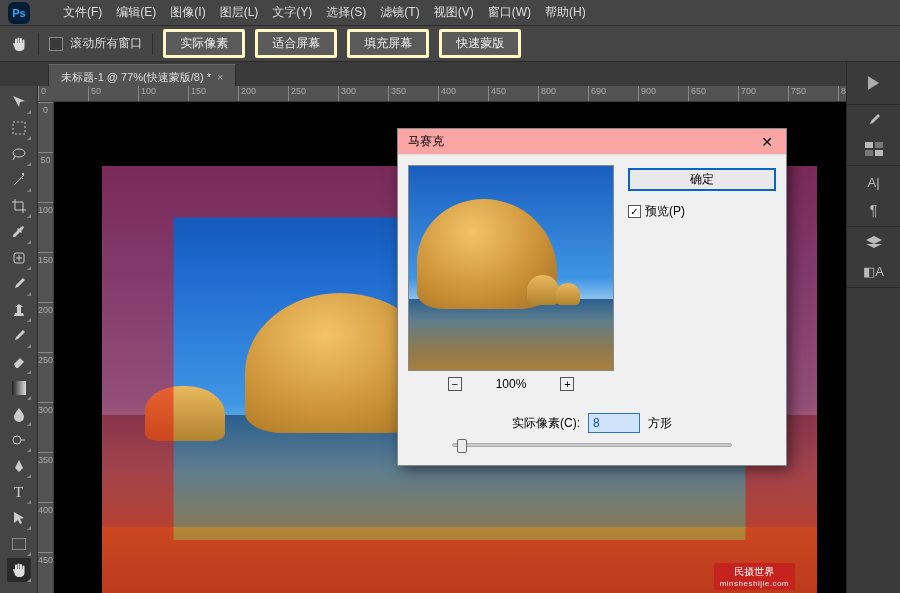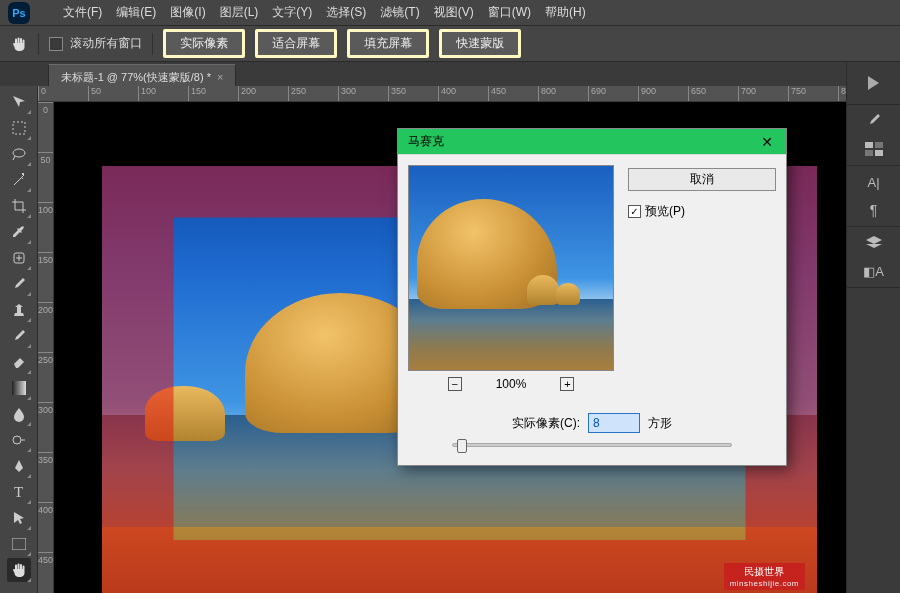--- a/index.html
+++ b/index.html
@@ -47,26 +47,26 @@
 .mask { position:absolute; inset:0; background:rgba(230,10,10,0.5); }
 
 .scene { position:absolute; inset:0; overflow:hidden;}
 .sky { position:absolute; inset:0; background:linear-gradient(#0d4aa8 0%, #1f6bd0 25%, #3f95e4 55%, #97cfeb 68%, #d6ecf6 70%);}
 .sea { position:absolute; left:0; right:0; bottom:0; height:42%; background:linear-gradient(#2a5f8f, #5e7d8e 30%, #8f7a4e 70%, #a87e3e);}
 .beach { position:absolute; left:0; right:0; bottom:0; height:16%; background:linear-gradient(#b48638, #8d6a2e);}
 .rock1 { position:absolute; left:20%; bottom:38%; width:200px; height:140px; background:radial-gradient(ellipse at 40% 30%, #f2c36a, #c98f34 60%, #9d6e25); border-radius:50% 55% 30% 20% / 60% 70% 20% 15%;}
 .rock2 { position:absolute; left:6%; bottom:36%; width:80px; height:55px; background:linear-gradient(#e8b95d,#b2832f); border-radius:45% 50% 15% 15%;}
 .rock3 { position:absolute; left:54%; bottom:40%; width:45px; height:40px; background:linear-gradient(#e8b95d,#b2832f); border-radius:50% 50% 20% 20%;}
 .rock4 { position:absolute; left:62%; bottom:40%; width:35px; height:30px; background:linear-gradient(#e8b95d,#b2832f); border-radius:50% 50% 20% 20%;}
-.watermark { position:absolute; right:12px; bottom:6px; color:#fff; font-size:10px; background:rgba(200,30,30,0.85); padding:2px 6px; text-align:center;}
+.watermark { position:absolute; right:22px; bottom:6px; color:#fff; font-size:10px; background:rgba(200,30,30,0.85); padding:2px 6px; text-align:center;}
 .watermark .sub{font-size:8px;color:#eee;letter-spacing:0.5px;display:block;}
 
 
 .dialog { position:absolute; left:397px; top:128px; width:390px; background:#f0f0f0; border:1px solid #888; box-shadow:4px 4px 14px rgba(0,0,0,0.5);}
-.dialog-titlebar { height:26px; background:#22c55e; border-bottom:1px solid #ddd; display:flex; align-items:center; justify-content:space-between; padding:0 4px 0 10px; color:#000; font-size:12px;}
+.dialog-titlebar { height:26px; background:#fca5a5; border-bottom:1px solid #ddd; display:flex; align-items:center; justify-content:space-between; padding:0 4px 0 10px; color:#000; font-size:12px;}
 .dialog-titlebar .close { width:30px; height:20px; display:flex;align-items:center;justify-content:center; font-size:14px; color:#000;}
 .dialog-body { padding:10px; display:flex; gap:14px; color:#000;}
 .dlg-preview { width:206px;}
 .dlg-preview .pimg { width:206px; height:206px; border:1px solid #888; position:relative; overflow:hidden;}
 .dlg-preview .pimg .sky{background:linear-gradient(#1a5fc0 0%, #3f95e4 55%, #d6ecf6 75%);}
 .dlg-preview .pimg .sea{height:35%;}
 .dlg-preview .pimg .rock1{left:4%;bottom:30%;width:140px;height:110px;}
 .dlg-preview .pimg .rock3{left:58%;bottom:32%;width:32px;height:30px;}
 .dlg-preview .pimg .rock4{left:72%;bottom:32%;width:24px;height:22px;}
 .dlg-zoomrow { display:flex; align-items:center; justify-content:center; gap:34px; padding:6px 0; font-size:12px;}
@@ -355,21 +355,21 @@
             <div class="rock4"></div>
           </div>
       </div>
       <div class="dlg-zoomrow">
         <span class="zbox">−</span>
         <span>100%</span>
         <span class="zbox">+</span>
       </div>
     </div>
     <div class="dlg-right">
-      <button class="dlg-btn">取消</button>
+      <button class="dlg-btn primary">确定</button>
       <div class="dlg-chk-row">
         <span class="dlg-chk">✓</span>
         <span>预览(P)</span>
       </div>
     </div>
   </div>
   <div class="dlg-bottom">
     <div class="param-row">
       <span>实际像素(C):</span>
       <input type="text" value="8" style="">

